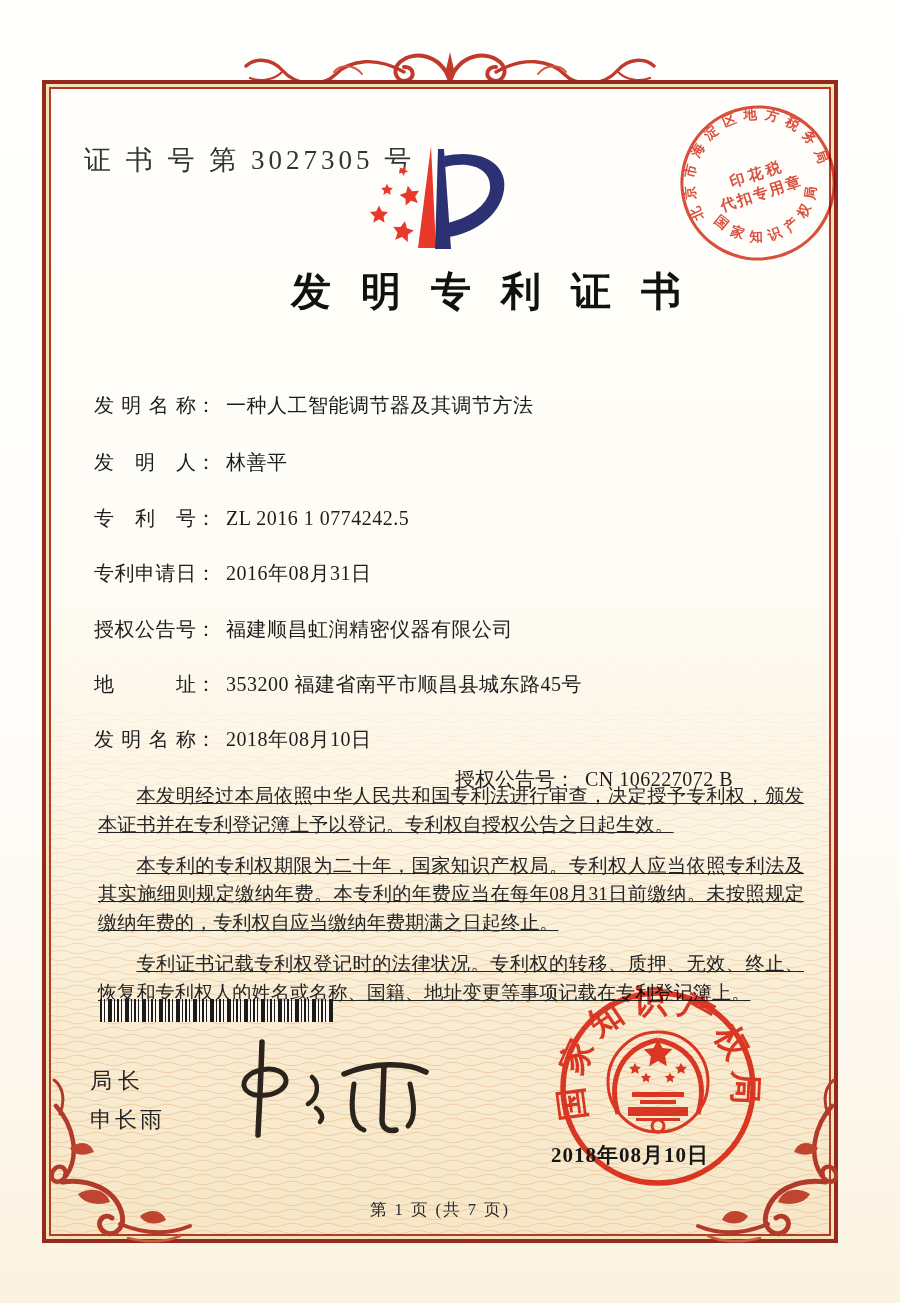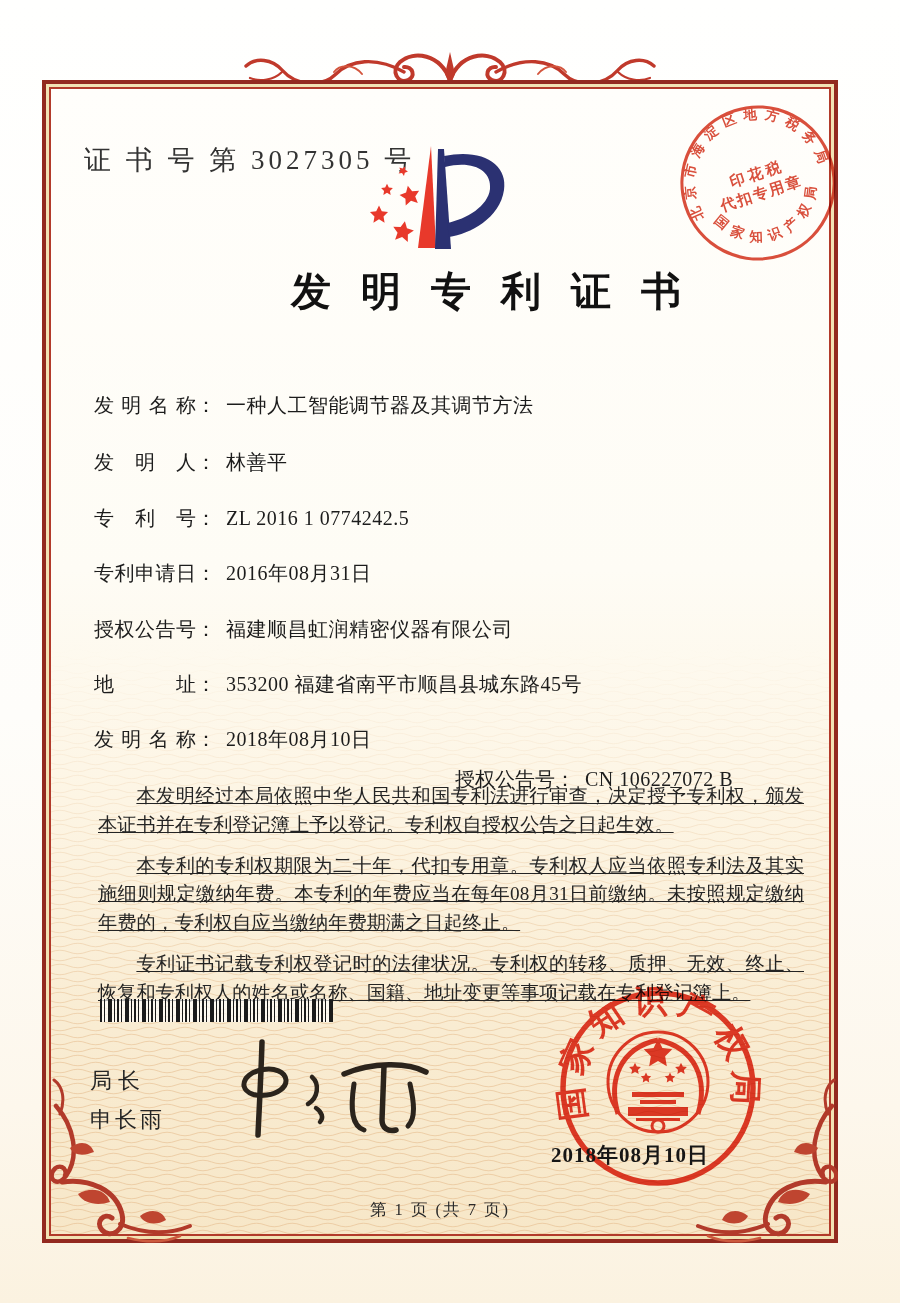--- a/index.html
+++ b/index.html
@@ -164,21 +164,21 @@
   </div>
   <div class="abs fieldrow" style="top:726px">
     <span class="flabel">发明名称</span><span class="fcolon">：</span><span class="fval">2018年08月10日</span>
     <span class="pair2">
       <span>授权公告号</span><span class="fcolon">：</span><span class="fval">CN 106227072 B</span>
     </span>
   </div>
 
   <div class="abs bodytext">
     <p>本发明经过本局依照中华人民共和国专利法进行审查，决定授予专利权，颁发本证书并在专利登记簿上予以登记。专利权自授权公告之日起生效。</p>
-    <p>本专利的专利权期限为二十年，代扣专用章。专利权人应当依照专利法及其实施细则规定缴纳年费。本专利的年费应当在每年08月31日前缴纳。未按照规定缴纳年费的，专利权自应当缴纳年费期满之日起终止。</p>
+    <p>本专利的专利权期限为二十年，国家知识产权局。专利权人应当依照专利法及其实施细则规定缴纳年费。本专利的年费应当在每年08月31日前缴纳。未按照规定缴纳年费的，专利权自应当缴纳年费期满之日起终止。</p>
     <p>专利证书记载专利权登记时的法律状况。专利权的转移、质押、无效、终止、恢复和专利权人的姓名或名称、国籍、地址变更等事项记载在专利登记簿上。</p>
   </div>
 
   <div class="abs barcode"></div>
 
   <div class="abs director">局长</div>
   <div class="abs director2">申长雨</div>
 
   <svg class="abs sig-svg" width="260" height="125" viewBox="0 0 260 125">
     <g fill="none" stroke="#2b241c" stroke-linecap="round" stroke-linejoin="round">

